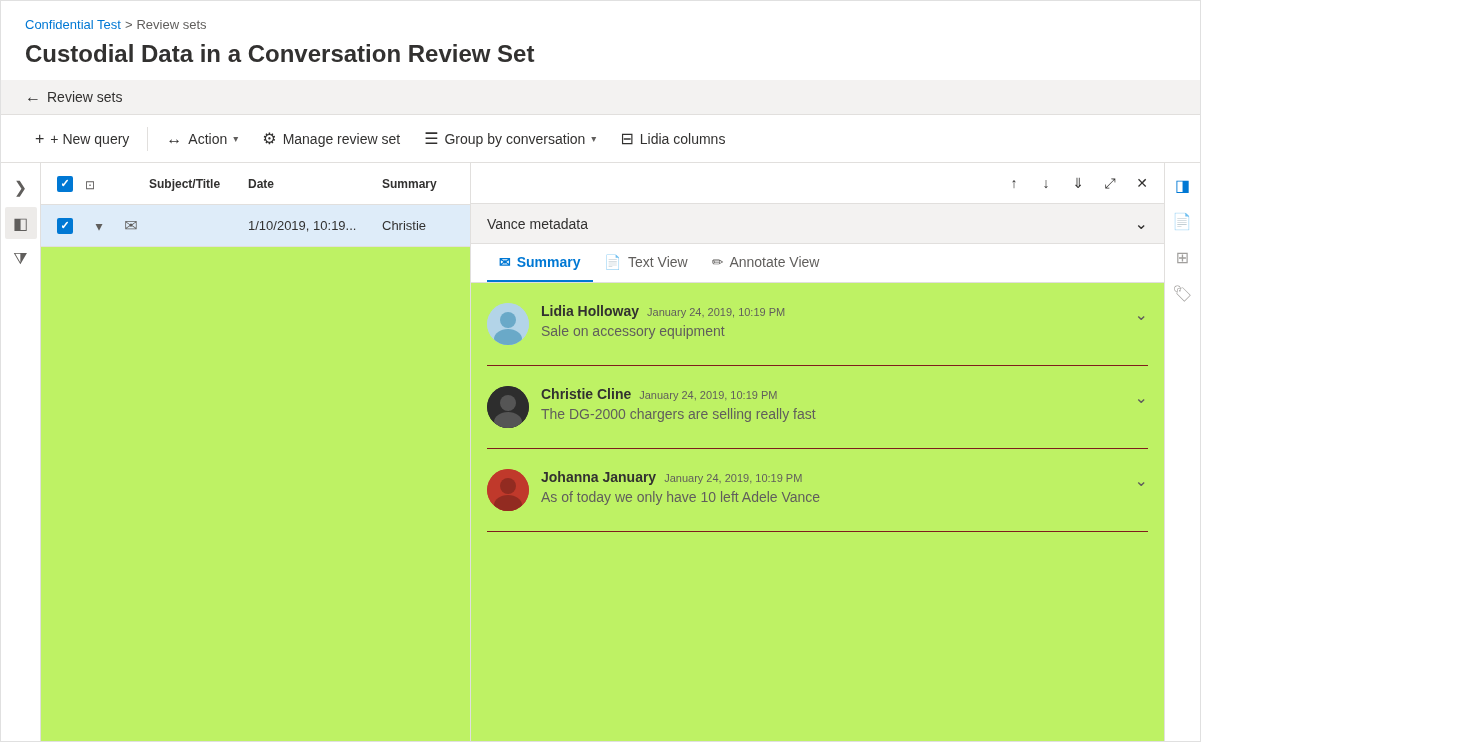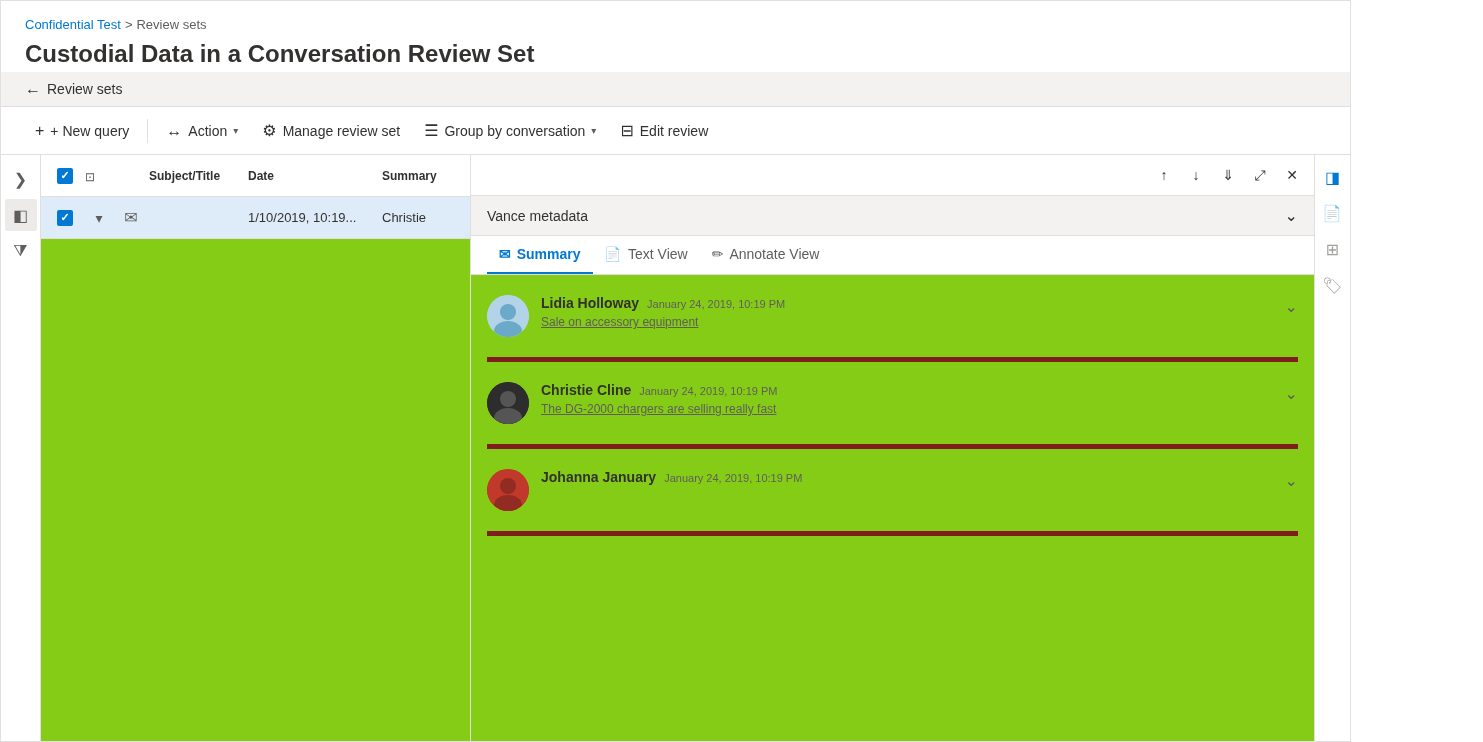--- a/index.html
+++ b/index.html
@@ -1,26 +1,26 @@
 <!DOCTYPE html>
 <html><head>
   <meta charset="utf-8">
   <style>
     * { box-sizing: border-box; margin: 0; padding: 0; }
     body { font-family: 'Segoe UI', Arial, sans-serif; background: #fff; color: #323130; font-size: 14px; }
 
-    .page-wrapper { width: 1351px; min-height: 742px; display: flex; flex-direction: column; background: #84cc16; border: 1px solid #e0e0e0; }
+    .page-wrapper { width: 1201px; min-height: 742px; display: flex; flex-direction: column; background: #bef264; border: 1px solid #e0e0e0; }
 
     
     .header { padding: 16px 24px 0 24px; background: #fff; }
     .breadcrumb { display: flex; align-items: center; gap: 4px; margin-bottom: 8px; }
     .breadcrumb-link { color: #0078d4; font-size: 13px; cursor: pointer; }
     .breadcrumb-sep { color: #605e5c; font-size: 13px; }
     .breadcrumb-current { color: #605e5c; font-size: 13px; }
-    .page-title { font-size: 24px; font-weight: 600; color: #323130; margin-bottom: 4px; }
+    .page-title { font-size: 24px; font-weight: 600; color: #323130; margin-bottom: 12px; }
 
     
     .back-nav { padding: 8px 24px; background: #f3f2f1; border-bottom: 1px solid #e1dfdd; display: flex; align-items: center; gap: 8px; }
     .back-link { display: flex; align-items: center; gap: 6px; color: #323130; font-size: 14px; cursor: pointer; }
     .back-arrow { font-size: 16px; }
 
     
     .toolbar { padding: 8px 24px; background: #fff; border-bottom: 1px solid #e1dfdd; display: flex; align-items: center; gap: 4px; }
     .toolbar-btn { display: flex; align-items: center; gap: 6px; padding: 6px 10px; border: none; background: transparent; color: #323130; font-size: 14px; cursor: pointer; border-radius: 2px; }
     .toolbar-btn .btn-icon { font-size: 16px; color: #323130; }
@@ -69,30 +69,30 @@
     .metadata-chevron { color: #323130; font-size: 16px; cursor: pointer; }
 
     
     .tabs { display: flex; align-items: center; padding: 0 16px; border-bottom: 1px solid #e1dfdd; background: #fff; }
     .tab { display: flex; align-items: center; gap: 6px; padding: 10px 12px; font-size: 14px; cursor: pointer; color: #605e5c; border-bottom: 2px solid transparent; }
     .tab.active { color: #0078d4; border-bottom: 2px solid #0078d4; font-weight: 600; }
     .tab-icon { font-size: 14px; }
 
     
     .conversation-list { flex: 1; overflow-y: auto; padding: 0 16px; }
-    .conversation-item { display: flex; align-items: flex-start; padding: 20px 0; border-bottom: 5px solid #7f1d1d; gap: 12px; }
+    .conversation-item { display: flex; align-items: flex-start; padding: 20px 0; border-bottom: 1px solid #7f1d1d; gap: 12px; }
     .avatar { width: 42px; height: 42px; border-radius: 50%; overflow: hidden; flex-shrink: 0; background: #c7e0f4; display: flex; align-items: center; justify-content: center; font-weight: 600; font-size: 16px; color: #0078d4; }
     .avatar-lidia { background: #b3d4e8; }
     .avatar-christie { background: #2d2d2d; color: white; }
     .avatar-johanna { background: #c0392b; color: white; }
     .message-content { flex: 1; }
     .message-header { display: flex; align-items: baseline; gap: 8px; margin-bottom: 4px; }
     .sender-name { font-weight: 600; font-size: 14px; color: #323130; }
     .message-time { font-size: 11px; color: #605e5c; font-weight: 400; }
-    .message-text { font-size: 12px; color: #605e5c; text-decoration: underline; }
+    .message-text { font-size: 14px; color: #605e5c; }
     .item-chevron { color: #605e5c; font-size: 16px; cursor: pointer; padding-top: 2px; }
 
     
     .right-icons { width: 36px; border-left: 1px solid #e1dfdd; background: #fff; display: flex; flex-direction: column; align-items: center; padding-top: 8px; gap: 8px; }
     .right-icon { width: 28px; height: 28px; display: flex; align-items: center; justify-content: center; cursor: pointer; color: #a19f9d; font-size: 16px; border-radius: 2px; }
     .right-icon.active { color: #0078d4; }
   </style>
 </head>
 <body>
 
@@ -129,21 +129,21 @@
       <span class="btn-icon">⚙</span>
       <span>Manage review set</span>
     </button>
     <button class="toolbar-btn">
       <span class="btn-icon">☰</span>
       <span>Group by conversation</span>
       <span class="chevron">▾</span>
     </button>
     <button class="toolbar-btn">
       <span class="btn-icon">⊟</span>
-      <span>Edit review</span>
+      <span>Lidia columns</span>
     </button>
   </div>
 
   <div class="main">
 
     <div class="left-sidebar">
       <div class="sidebar-icon">❯</div>
       <div class="sidebar-icon active">◧</div>
       <div class="sidebar-icon">⧩</div>
     </div>
@@ -251,20 +251,21 @@
               <circle cx="21" cy="21" r="21" fill="#c0392b"></circle>
               <circle cx="21" cy="17" r="8" fill="#922b21"></circle>
               <ellipse cx="21" cy="36" rx="14" ry="10" fill="#922b21"></ellipse>
             </svg>
           </div>
           <div class="message-content">
             <div class="message-header">
               <span class="sender-name">Johanna January</span>
               <span class="message-time">January 24, 2019, 10:19 PM</span>
             </div>
+            <div class="message-text">As of today we only have 10 left Adele Vance</div>
           </div>
           <div class="item-chevron">⌄</div>
         </div>
 
       </div>
     </div>
 
     <div class="right-icons">
       <div class="right-icon active">◨</div>
       <div class="right-icon">📄</div>

